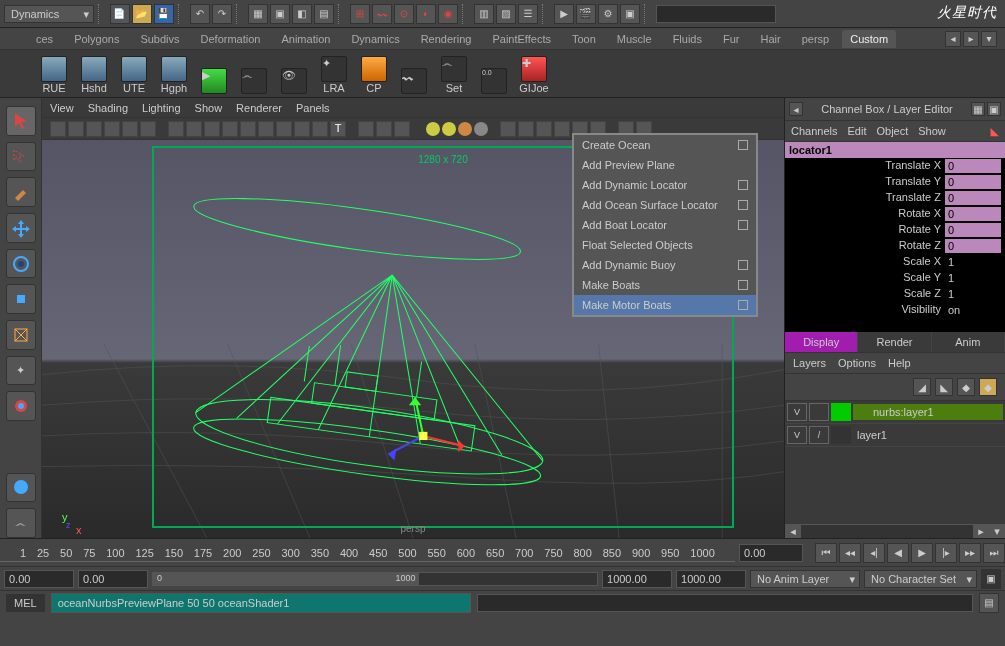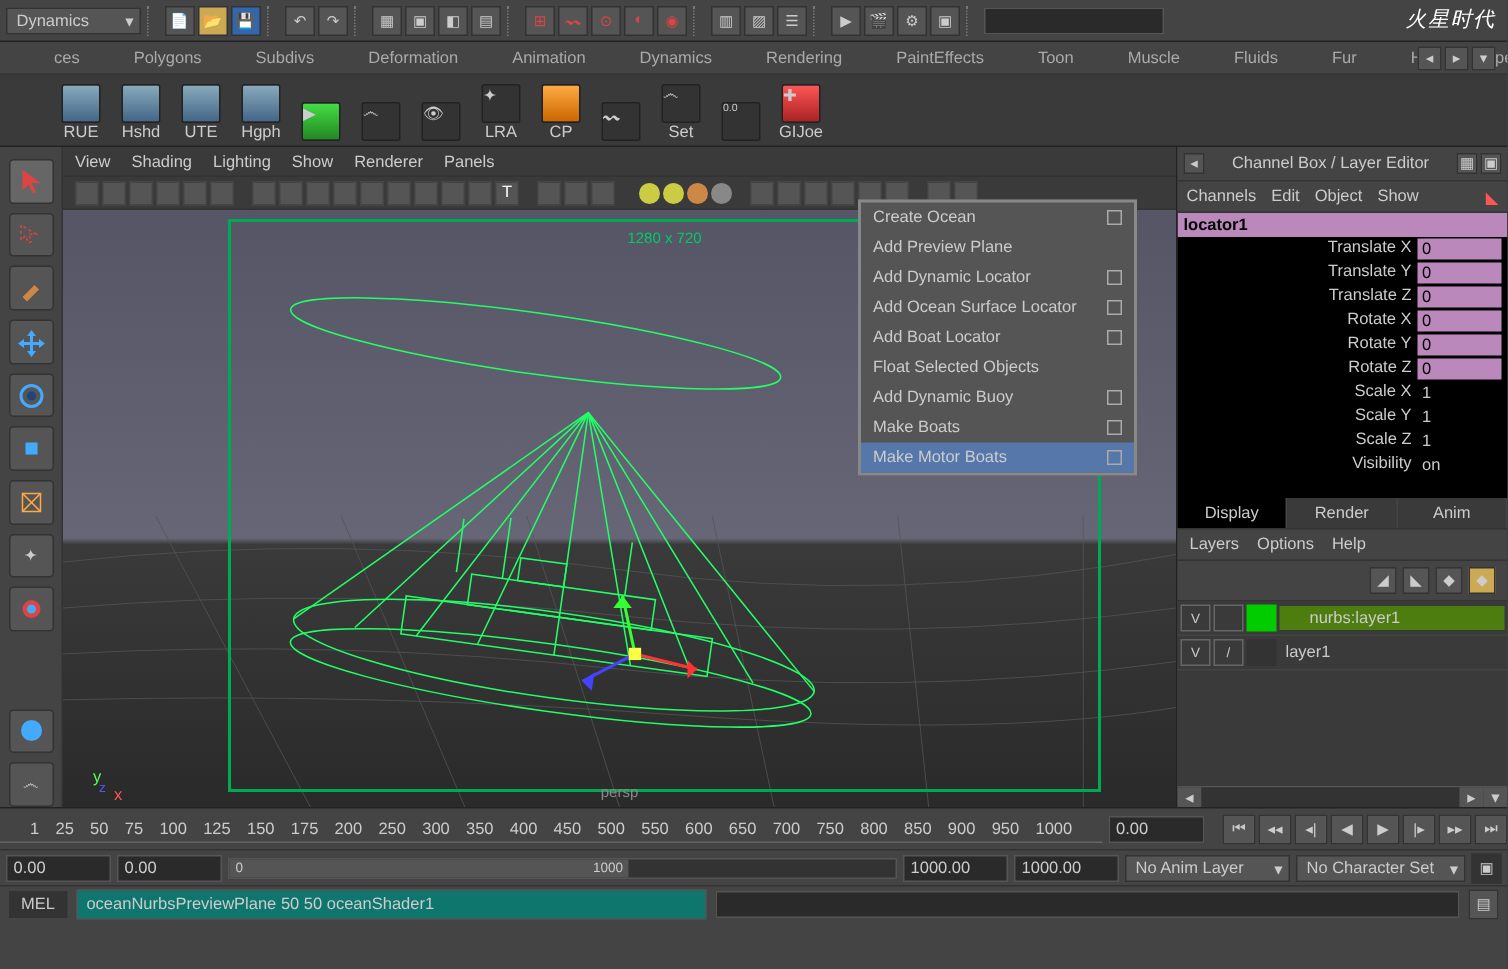--- a/index.html
+++ b/index.html
@@ -4,21 +4,21 @@
 <style>
 * { margin:0; padding:0; box-sizing:border-box; font-family:Arial,sans-serif; font-size:11px; color:#ccc; user-select:none; }
 body { background:#444; width:1005px; height:646px; overflow:hidden; position:relative; }
 .topbar { height:28px; background:#444; border-bottom:1px solid #222; display:flex; align-items:center; padding:0 4px; gap:2px; }
 .dropdown { background:#555; border:1px solid #333; padding:2px 20px 2px 6px; position:relative; min-width:90px; }
 .dropdown::after { content:"▾"; position:absolute; right:4px; top:2px; }
 .tico { width:20px; height:20px; background:#555; border:1px solid #333; display:flex; align-items:center; justify-content:center; font-size:10px; cursor:pointer; }
 .vsep { width:8px; height:20px; border-left:1px dotted #777; margin:0 2px; }
 .logo { position:absolute; right:8px; top:4px; font-size:14px; font-style:italic; color:#fff; letter-spacing:1px; }
 
-.shelfrow { height:22px; background:#444; border-bottom:1px solid #333; display:flex; align-items:center; padding-left:28px; gap:20px; position:relative; }
+.shelfrow { height:22px; background:#444; border-bottom:1px solid #333; display:flex; align-items:center; padding-left:28px; gap:5px; position:relative; }
 .shelftab { padding:3px 8px; cursor:pointer; color:#aaa; }
 .shelftab.active { background:#555; color:#eee; border-radius:3px 3px 0 0; }
 .shelfnav { position:absolute; right:8px; display:flex; gap:2px; }
 .shelfnav .tico { width:16px; height:16px; }
 
 .shelf { height:48px; background:#3a3a3a; border-bottom:1px solid #222; display:flex; align-items:center; padding-left:36px; gap:4px; }
 .shbtn { width:36px; height:40px; display:flex; flex-direction:column; align-items:center; justify-content:flex-end; font-size:9px; cursor:pointer; }
 .shico { width:26px; height:26px; background:linear-gradient(#8ab,#468); border:1px solid #222; border-radius:2px; }
 .shico.g { background:linear-gradient(#4d4,#282); }
 .shico.o { background:linear-gradient(#fa4,#c60); }
@@ -51,21 +51,21 @@
 .rpmenu .tr { position:absolute; right:6px; top:4px; color:#f55; }
 .chbox { background:#000000; flex:0 0 190px; overflow:auto; }
 .objname { background:#b8b; color:#000; padding:2px 4px; font-weight:bold; }
 .attrrow { display:flex; justify-content:flex-end; padding:1px 4px; gap:4px; }
 .attrrow .lbl { text-align:right; flex:1; }
 .attrrow .val { width:56px; background:#b8b; color:#000; padding:1px 3px; }
 .attrrow .val2 { width:56px; padding:1px 3px; }
 
 .dtabs { display:flex; border-bottom:1px solid #333; }
 .dtab { flex:1; text-align:center; padding:4px; background:#3a3a3a; cursor:pointer; border-right:1px solid #444; }
-.dtab.active { background:#000000; }
+.dtab.active { background:#a21caf; }
 .laymenu { display:flex; gap:12px; padding:4px 8px; border-bottom:1px solid #333; }
 .layicons { display:flex; gap:4px; padding:4px 8px; justify-content:flex-end; border-bottom:1px solid #333; }
 .layicons .tico { width:18px; height:18px; }
 .layers { flex:1; background:#3a3a3a; }
 .layer { display:flex; align-items:center; gap:2px; padding:2px; border-bottom:1px solid #444; }
 .lbox { width:20px; height:18px; border:1px solid #666; display:flex; align-items:center; justify-content:center; font-size:9px; }
 .lcolor { width:20px; height:18px; }
 .lsel { background:#4d7c0f; flex:1; padding:2px 20px; }
 .lnorm { flex:1; padding:2px 4px; }
 

